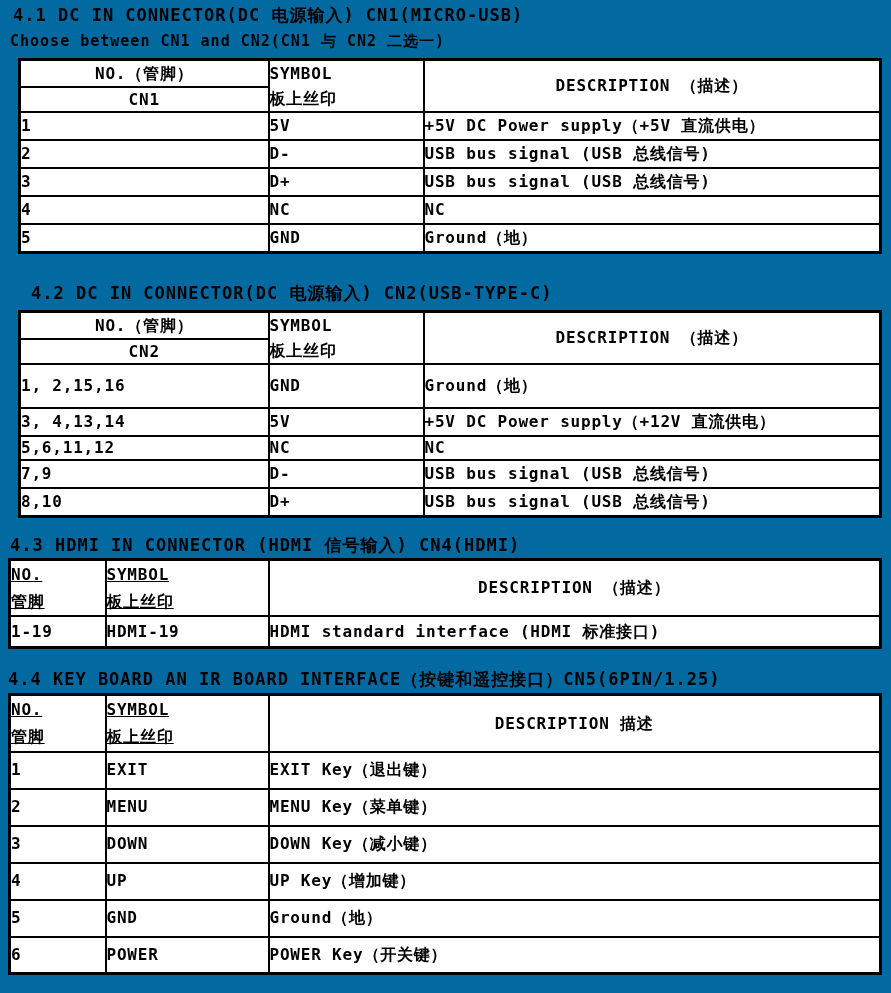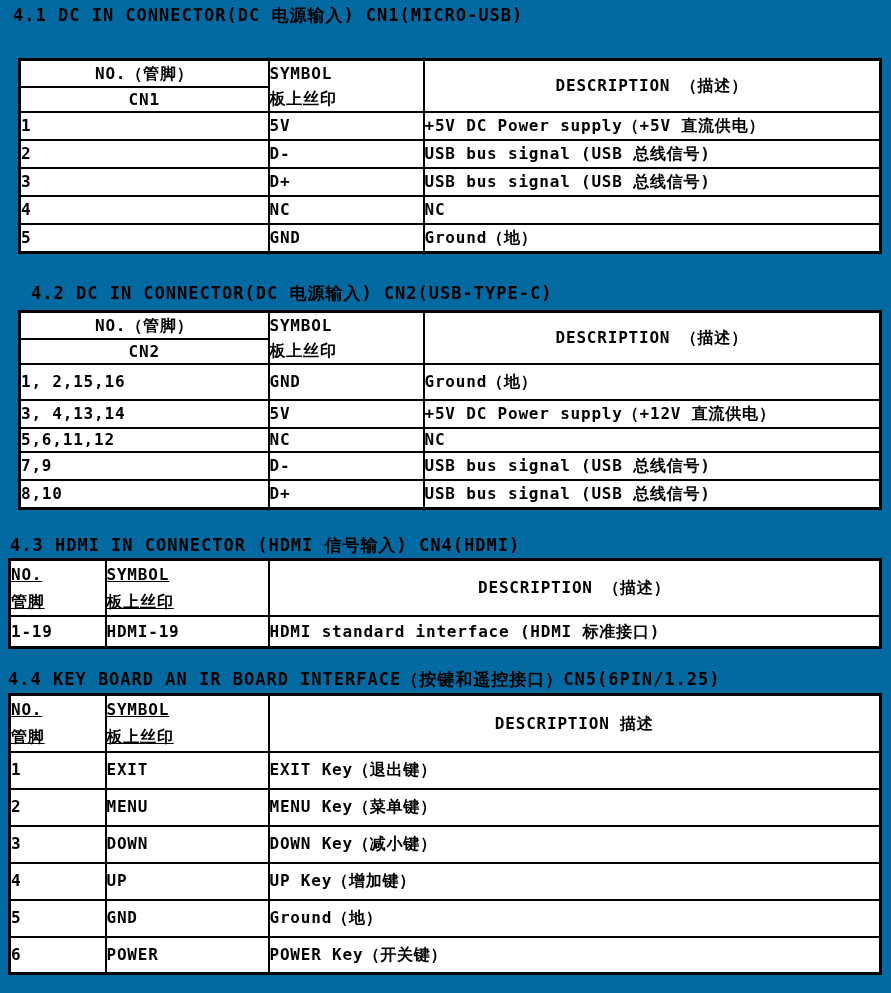--- a/index.html
+++ b/index.html
@@ -19,20 +19,21 @@
   .stack div{line-height:25px;}
   .stack34 div{line-height:27px;text-decoration:underline;}
   .vbot{vertical-align:bottom;padding-bottom:1px;}
 </style>
 </head>
 <body>
 
 <div class="page">
 
   <div class="heading" style="top:5px;left:13px">4.1 DC IN CONNECTOR(DC 电源输入) CN1(MICRO-USB)</div>
+  <div class="note" style="top:32px;left:10px">Choose between CN1 and CN2(CN1 与 CN2 二选一)</div>
 
   <table class="tbl" style="top:58px;left:18px">
     <colgroup>
         <col style="width:249px">
         <col style="width:155px">
         <col style="width:457px">
       </colgroup>
     <tbody>
         <tr style="height:26px">
       <td class="ctr">NO.（管脚）</td>
@@ -86,21 +87,21 @@
       <td class="ctr">NO.（管脚）</td>
       <td rowspan="2" class="pl25 stack">
         <div>SYMBOL</div>
         <div>板上丝印</div>
       </td>
       <td rowspan="2" class="ctr">DESCRIPTION （描述）</td>
     </tr>
     <tr style="height:23px">
       <td class="ctr">CN2</td>
     </tr>
-    <tr style="height:36px">
+    <tr style="height:44px">
       <td class="pl10">1, 2,15,16</td>
       <td class="pl12">GND</td>
       <td class="pl13">Ground（地）</td>
     </tr>
     <tr style="height:28px">
       <td class="pl10">3, 4,13,14</td>
       <td class="pl12">5V</td>
       <td class="pl13">+5V DC Power supply（+12V 直流供电）</td>
     </tr>
     <tr style="height:24px">

